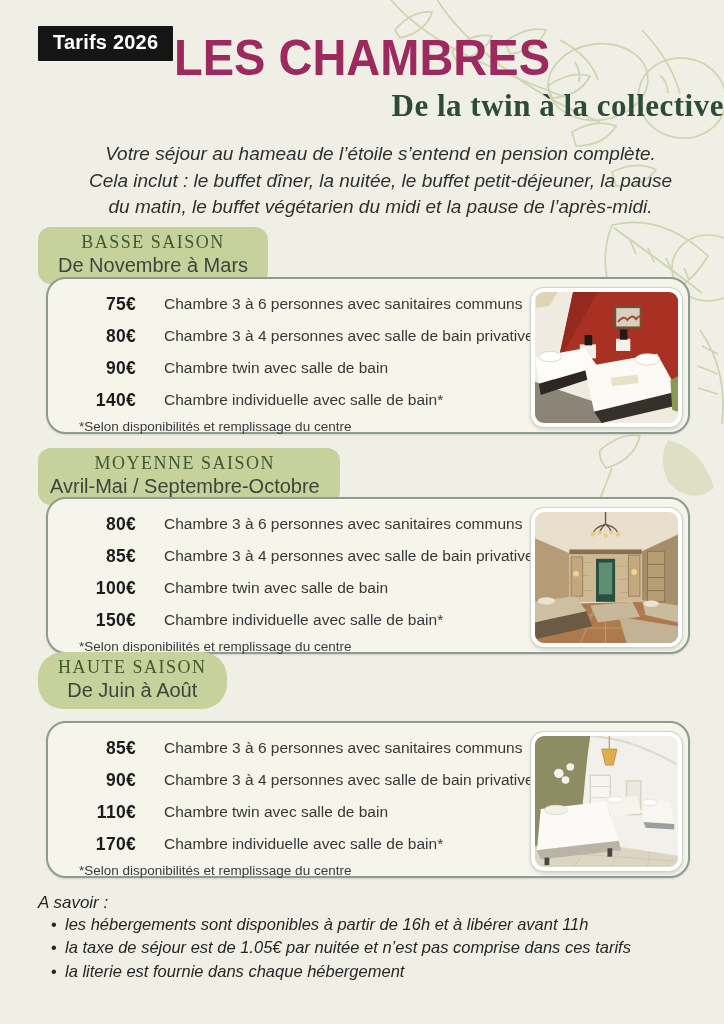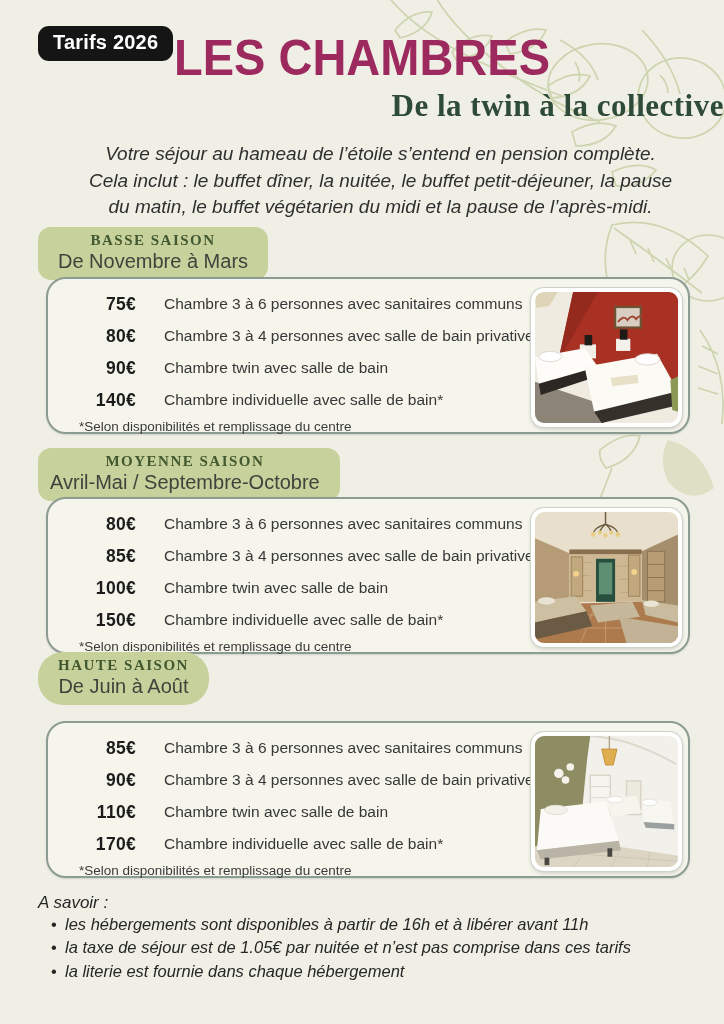--- a/index.html
+++ b/index.html
@@ -9,21 +9,21 @@
     position:relative; width:724px; height:1024px;
     background:#f0efe5; overflow:hidden;
   }
   .bg-decor { position:absolute; top:0; left:0; width:724px; height:1024px; pointer-events:none; }
 
   
   .year-badge {
     position:absolute; top:26px; left:38px;
     background:#151515; color:#fdfdfb;
     font-size:20px; font-weight:700;
-    padding:5px 15px 7px; border-radius:11px;
+    padding:5px 15px 7px; border-radius:1px;
     letter-spacing:0.2px;
   }
   .page-title {
     position:absolute; top:28px; left:0; width:100%;
     text-align:center; color:#9c2a5f;
     font-size:47px; font-weight:800; letter-spacing:0px;
     transform:scaleY(1.06); transform-origin:top center;
   }
   .page-subtitle {
     position:absolute; top:88px; left:0; width:100%;
@@ -39,21 +39,21 @@
 
   
   .season-badge {
     position:absolute; left:38px;
     background:#c7d19c; border-radius:13px;
     padding:5px 20px 7px; text-align:center;
     min-width:168px;
   }
   .season-name {
     font-family:"Liberation Serif", serif;
-    color:#42582f; font-size:15px; letter-spacing:1.5px; font-weight:700;
+    color:#42582f; font-size:18px; letter-spacing:1.5px; font-weight:400;
   }
   .season-period { color:#3d443c; font-size:20px; margin-top:1px; }
 
   
   .price-box {
     position:absolute; left:46px; width:644px; height:157px;
     background:#f6f5ec; border:2.5px solid #8d9c92; border-radius:20px;
     box-shadow:0 1px 2px rgba(0,0,0,0.12);
   }
   .rows { position:absolute; top:9px; left:0; right:168px; }

